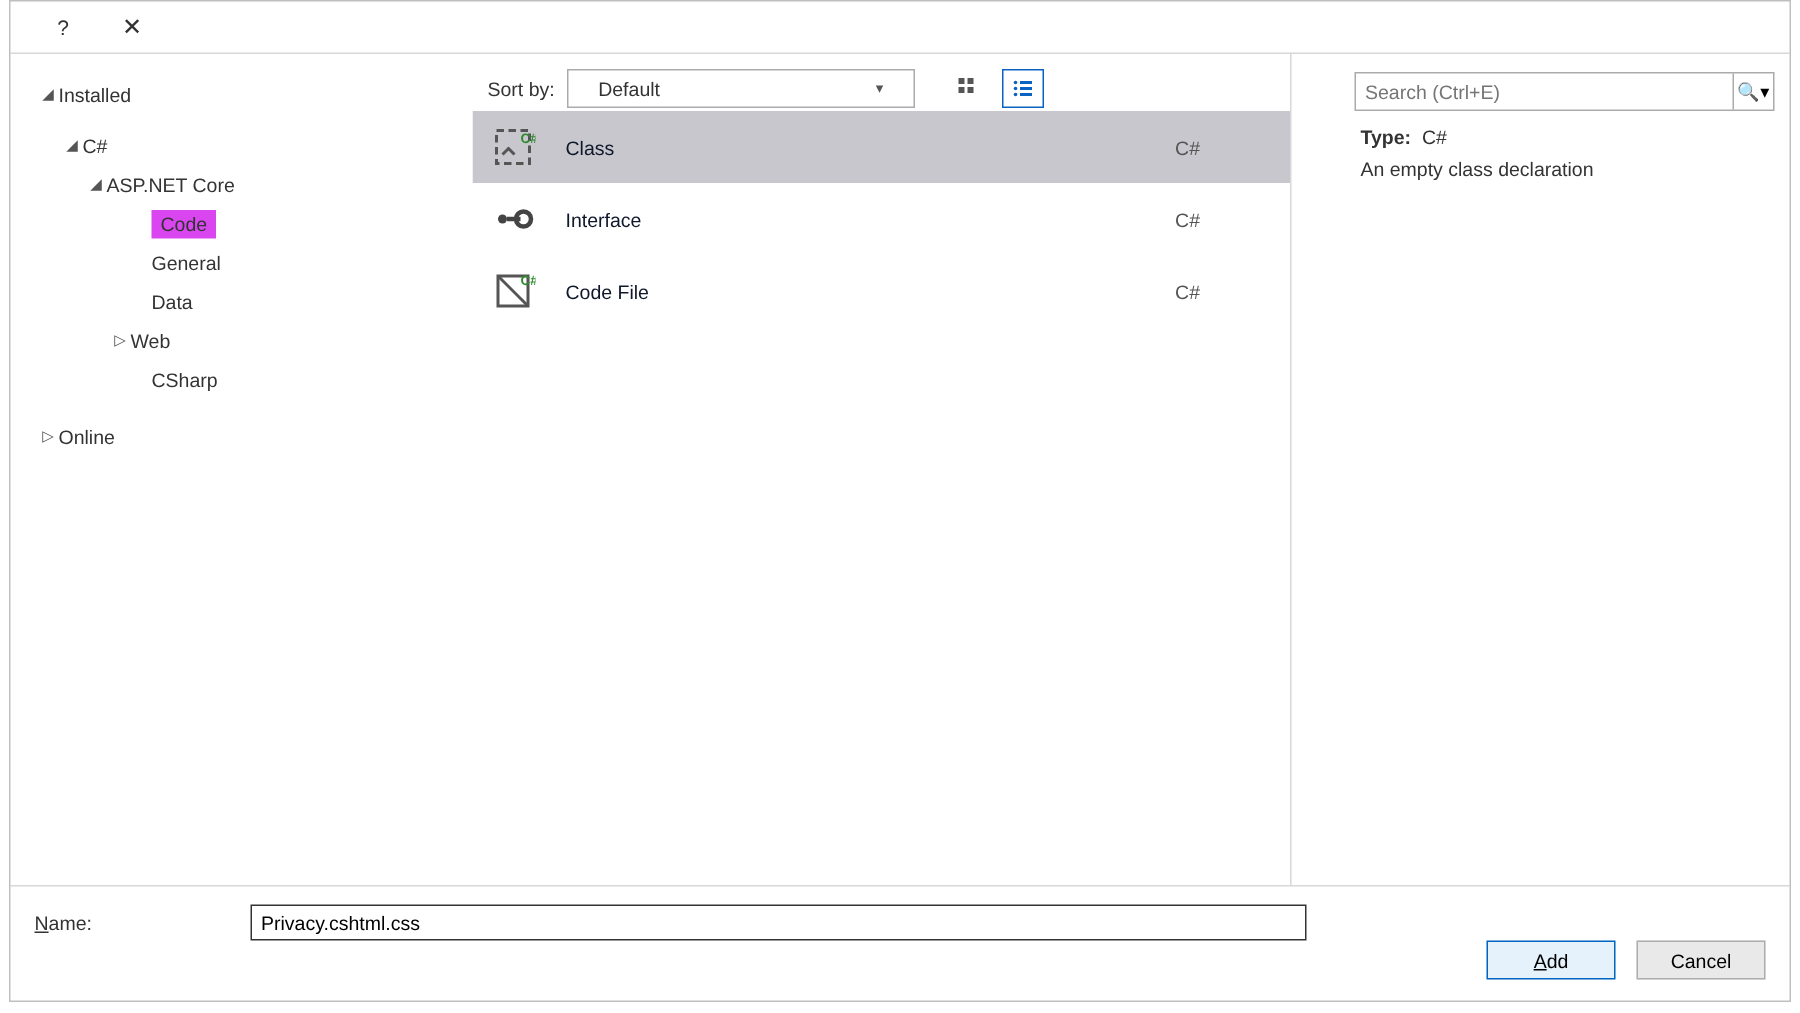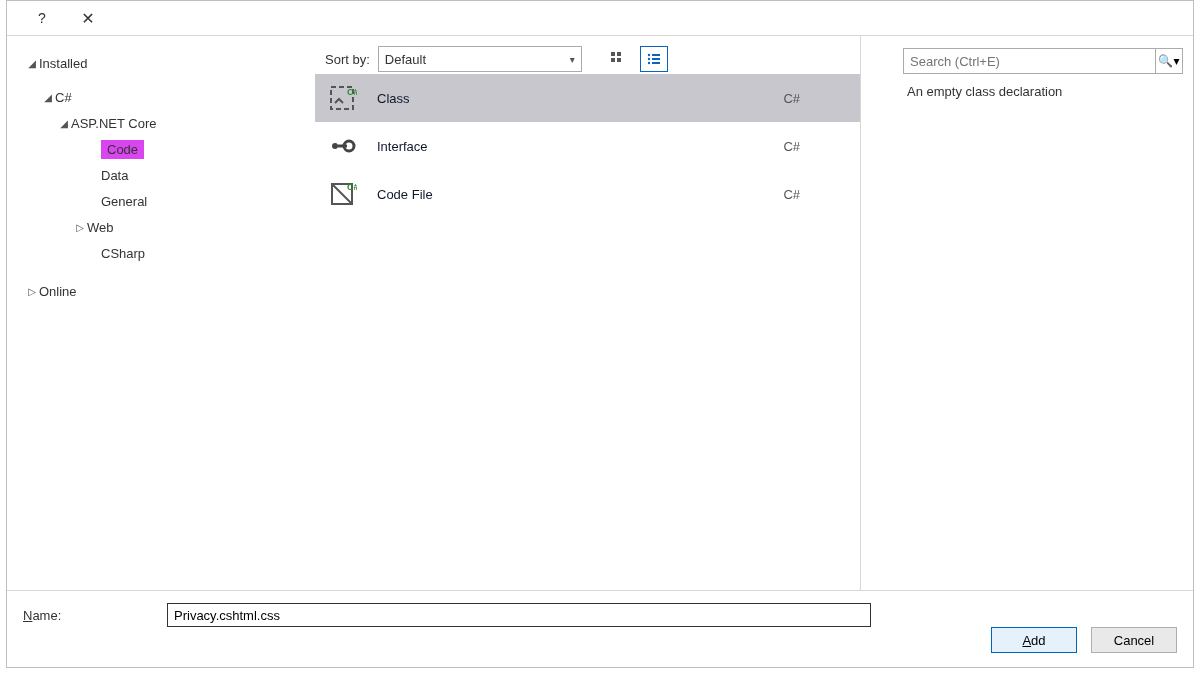--- a/index.html
+++ b/index.html
@@ -92,21 +92,21 @@
   box-sizing: border-box;
 }
 .sortlabel { color: #333;}
 .sortdd {
   display: flex;
   align-items: center;
   justify-content: space-between;
   width: 190px;
   height: 24px;
   border: 1px solid #ababab;
-  padding: 0 6px;
+  padding: 0 20px;
   background: #fff;
   cursor: pointer;
   font-size: 13px;
   color: #333;
 }
 .sortdd .arrow { font-size: 10px; color: #555; }
 .viewbtn {
   width: 26px;
   height: 24px;
   display: flex;
@@ -249,25 +249,25 @@
       <div class="tree-row indent2">
         <span class="tri">◢</span>
         <span class="lbl">ASP.NET Core</span>
       </div>
       <div class="tree-row indent3 selected">
         <span class="tri"></span>
         <span class="lbl">Code</span>
       </div>
       <div class="tree-row indent3">
         <span class="tri"></span>
-        <span class="lbl">Data</span>
+        <span class="lbl">General</span>
       </div>
       <div class="tree-row indent3">
         <span class="tri"></span>
-        <span class="lbl">General</span>
+        <span class="lbl">Data</span>
       </div>
       <div class="tree-row indent3">
         <span class="tri" style="margin-left:-14px">▷</span>
         <span class="lbl">Web</span>
       </div>
       <div class="tree-row indent3">
         <span class="tri"></span>
         <span class="lbl">CSharp</span>
       </div>
       <div style="height:12px"></div>
@@ -345,20 +345,24 @@
     <div class="details">
       <div class="searchwrap">
         <div class="searchfield">
           <input type="text" placeholder="Search (Ctrl+E)" style="">
           <div class="searchbtn">
             <span>🔍▾</span>
           </div>
         </div>
       </div>
       <div class="details-body">
+        <div class="typeline">
+          <b>Type:</b>
+          &nbsp;<span>C#</span>
+        </div>
         <div>An empty class declaration</div>
       </div>
     </div>
 
   </div>
 
   <div class="footer">
     <div class="namebar">
       <div class="namelabel">
         <span class="u">N</span><span>ame:</span>

